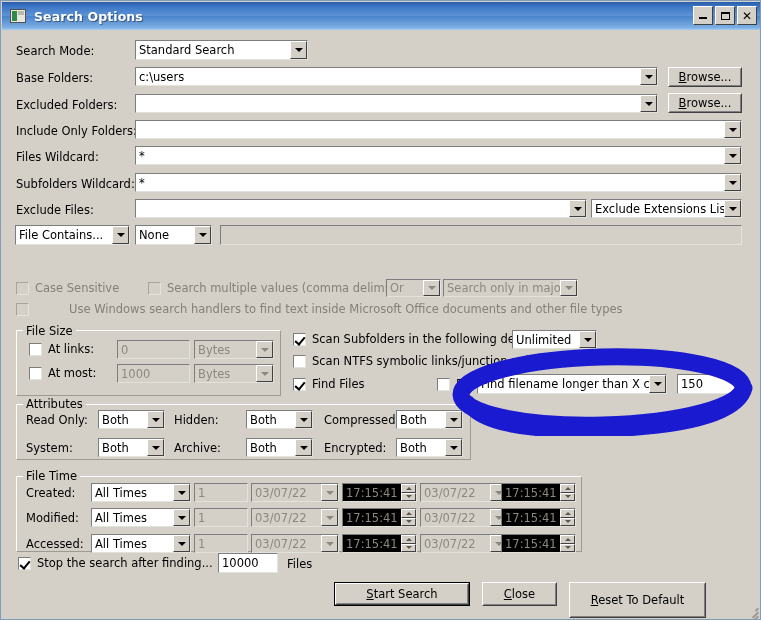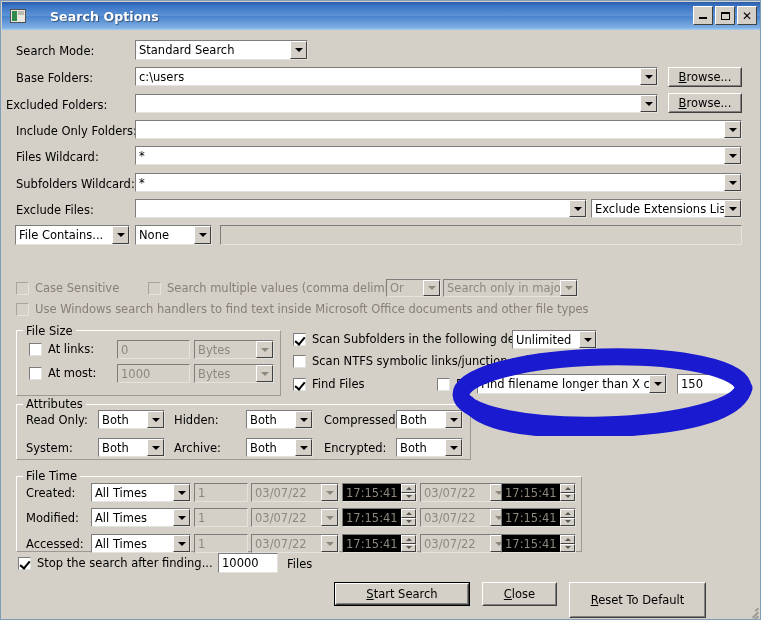--- a/index.html
+++ b/index.html
@@ -50,21 +50,21 @@
     background: #2f8a4c;
   }
   .title-icon::after {
     content: "";
     position: absolute;
     left: 7px; top: 1px;
     width: 6px; height: 4px;
     background: #b9b9ad;
   }
   .title-text {
-    margin-left: 24px;
+    margin-left: 8px;
     color: #ffffff;
     font-weight: bold;
     font-size: 12.5px;
     letter-spacing: 0.1px;
     text-shadow: 1px 1px 1px rgba(0,0,0,0.45);
     white-space: nowrap;
   }
   .titlebar-buttons {
     position: absolute;
     right: 4px;
@@ -378,21 +378,21 @@
       <span class="ctext">c:\users</span>
       <span class="arrowbtn">
           <i class="tri"></i>
         </span>
     </div>
     <div class="btn" style="left:666px; top:37px; width:74px; height:20px;">
       <span class="binner"></span>
       <span><span class="acc">B</span><span>rowse...</span></span>
     </div>
 
-    <div class="lbl" style="left:4px; top:68px;">Excluded Folders:</div>
+    <div class="lbl" style="left:14px; top:68px;">Excluded Folders:</div>
     <div class="combo" style="left:133px; top:64px; width:523px; height:19px;">
       <span class="ctext"></span>
       <span class="arrowbtn">
           <i class="tri"></i>
         </span>
     </div>
     <div class="btn" style="left:666px; top:63px; width:74px; height:20px;">
       <span class="binner"></span>
       <span><span class="acc">B</span><span>rowse...</span></span>
     </div>
@@ -463,21 +463,21 @@
           <i class="tri"></i>
         </span>
     </div>
     <div class="combo dis" style="left:441px; top:249px; width:135px; height:18px;">
       <span class="ctext">Search only in major strea</span>
       <span class="arrowbtn dis">
           <i class="tri"></i>
         </span>
     </div>
 
-    <div class="cb dis" style="left:14px; top:272px;">
+    <div class="cb dis" style="left:14px; top:272px;gap:34px;">
       <span class="cbbox"></span>
       <span class="cblabel">Use Windows search handlers to find text inside Microsoft Office documents and other file types</span>
     </div>
 
     <div class="group" style="left:14px; top:300px; width:265px; height:66px;">
       <span class="ginner"></span>
     </div>
     <div class="grouptitle" style="left:21px; top:294px;">File Size</div>
 
     <div class="cb" style="left:27px; top:312px;">

